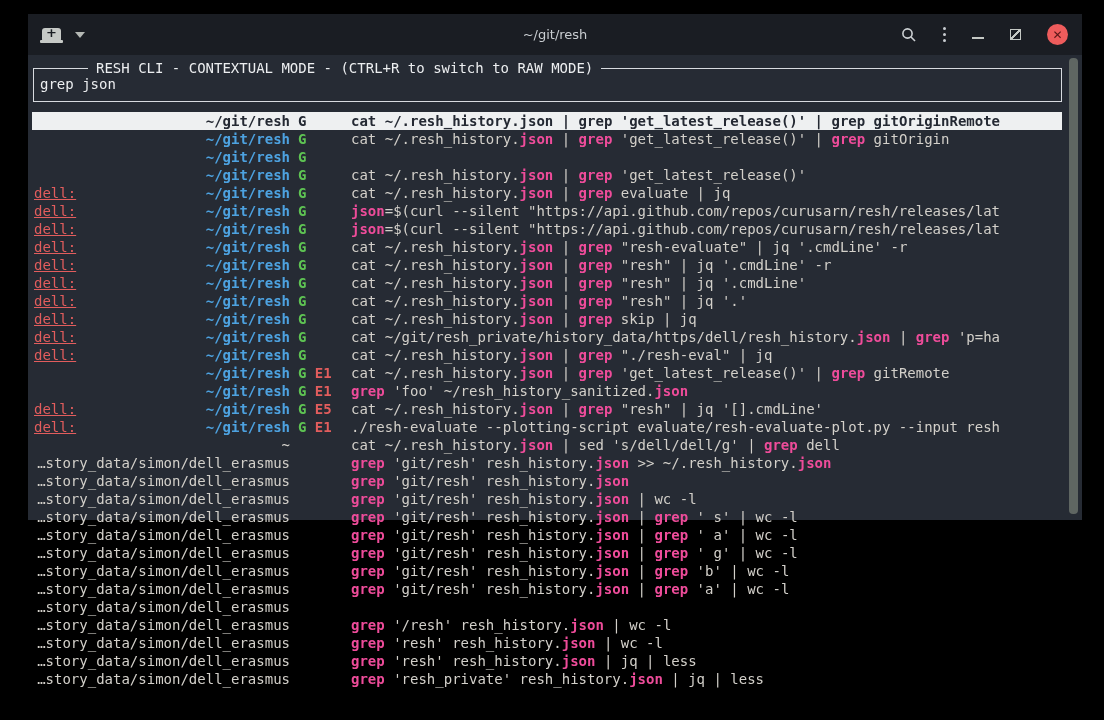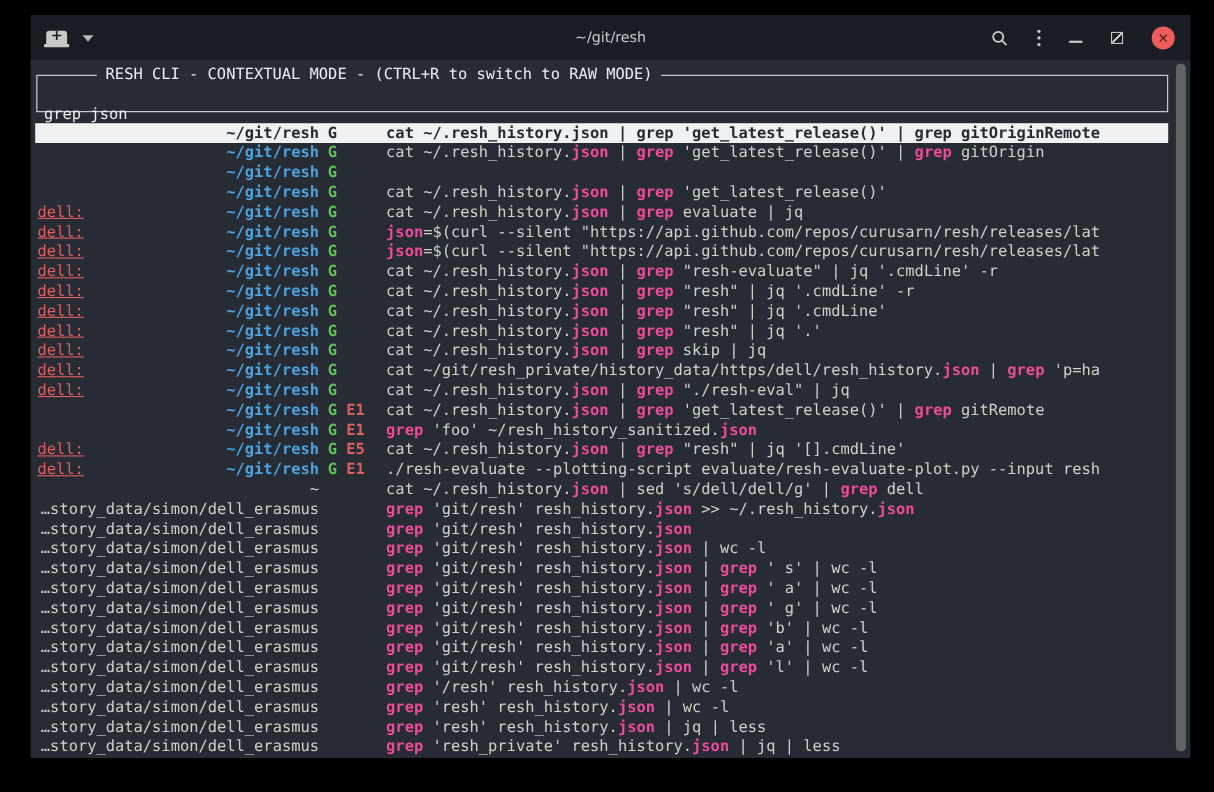--- a/index.html
+++ b/index.html
@@ -1,16 +1,16 @@
 <!DOCTYPE html>
 <html><head>
 <meta charset="utf-8">
 <style>
   html,body{margin:0;padding:0;background:#000;width:1104px;height:720px;overflow:hidden;}
-  .window{position:absolute;left:28px;top:14px;width:1054px;height:675px;background:#262b34;}
+  .window{position:absolute;left:28px;top:14px;width:1054px;height:506px;background:#262b34;}
   
   .titlebar{position:absolute;left:0;top:0;right:0;height:41px;background:#1a1d23;
     font-family:"DejaVu Sans",sans-serif;color:#c9cdd1;}
   .tb-left{position:absolute;left:14px;top:0;height:41px;display:flex;align-items:center;gap:14px;}
   .newtab{width:19px;height:14px;background:#c6c9c6;border-radius:3px;position:relative;}
   .newtab::before{content:"+";position:absolute;left:0;right:0;top:-3px;text-align:center;
     color:#1a1d23;font-size:13px;font-weight:bold;}
   .newtab::after{content:"";position:absolute;left:-2px;right:-2px;bottom:-1px;height:3px;
     background:#c6c9c6;border-radius:1px;}
   .caret{width:0;height:0;border-left:5px solid transparent;border-right:5px solid transparent;
@@ -29,21 +29,21 @@
     font-family:"DejaVu Sans",sans-serif;}
   
   .terminal{position:absolute;left:0;top:41px;right:0;bottom:0;background:#262b34;
     font-family:"DejaVu Sans Mono",monospace;font-size:14px;line-height:18px;color:#d3d0ca;}
   .scrollthumb{position:absolute;right:4px;top:3px;bottom:6px;width:9px;background:#5f6662;
     border-radius:4px;}
   .topbox{position:absolute;left:5px;top:13px;width:1027px;height:32px;
     border:1.5px solid #d8dbe0;}
   .box-title{position:absolute;top:-10px;left:10px;background:#262b34;padding:0 8px;
     color:#eceef0;white-space:pre;margin-left:44px;}
-  .query{position:absolute;left:6px;top:6px;color:#eceef0;white-space:pre;margin-top:20px;}
+  .query{position:absolute;left:6px;top:6px;color:#eceef0;white-space:pre;}
   .rows{position:absolute;top:57px;left:4px;right:20px;}
   .row{position:absolute;left:0;right:0;height:18px;}
   .row.selected{background:#eef0f1;}
   .host{position:absolute;left:2px;color:#e25d5d;white-space:pre;text-decoration:underline;}
   .dir{position:absolute;left:2px;width:256px;text-align:right;color:#d3d0ca;white-space:pre;
     overflow:hidden;}
   .dir.blue{color:#4da2e0;font-weight:bold;}
   .flags{position:absolute;left:266px;white-space:pre;font-weight:bold;}
   .flag.green{color:#5ec453;}
   .flag.red{color:#e25d5d;}
@@ -243,21 +243,20 @@
         <div class="row" style="top: 468px;">
           <span class="host"></span>
           <span class="dir">…story_data/simon/dell_erasmus</span>
           <span class="flags"></span>
           <span class="cmd"><span class="match">grep</span><span> 'git/resh' resh_history.</span><span class="match">json</span><span> | </span><span class="match">grep</span><span> 'a' | wc -l</span></span>
         </div>
         <div class="row" style="top: 486px;">
           <span class="host"></span>
           <span class="dir">…story_data/simon/dell_erasmus</span>
           <span class="flags"></span>
-          <span class="cmd"><span class="match">grep</span><span> 'git/resh' resh_history.</span><span class="match">json</span><span> | </span><span class="match">grep</span><span> 'l' | wc -l</span></span>
         </div>
         <div class="row" style="top: 504px;">
           <span class="host"></span>
           <span class="dir">…story_data/simon/dell_erasmus</span>
           <span class="flags"></span>
           <span class="cmd"><span class="match">grep</span><span> '/resh' resh_history.</span><span class="match">json</span><span> | wc -l</span></span>
         </div>
         <div class="row" style="top: 522px;">
           <span class="host"></span>
           <span class="dir">…story_data/simon/dell_erasmus</span>

